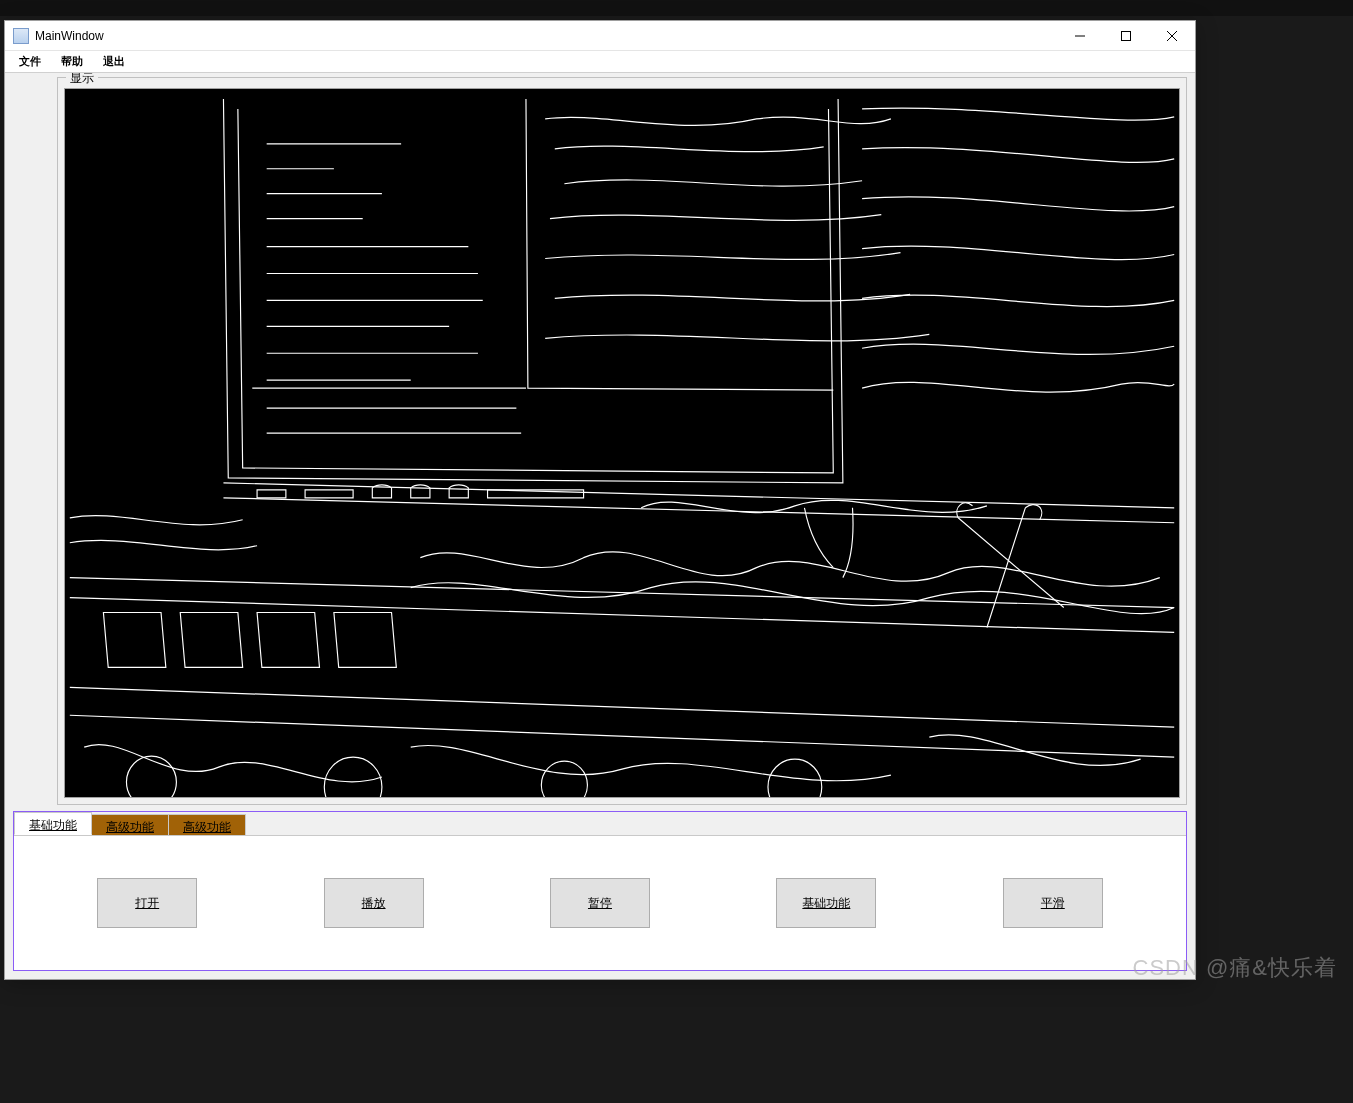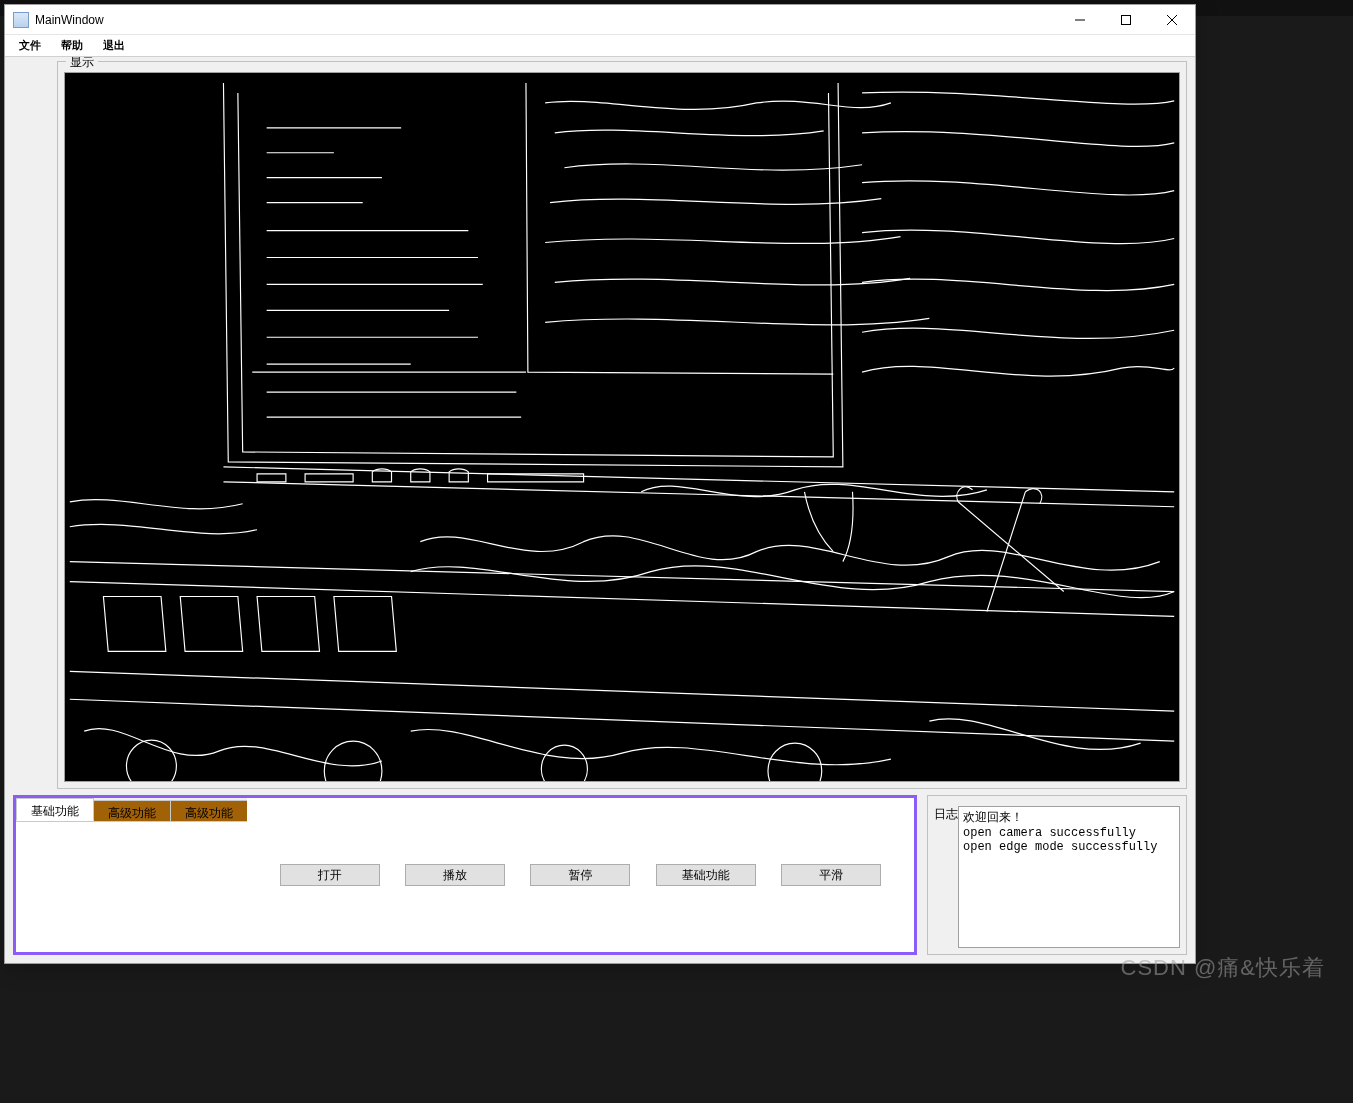--- a/index.html
+++ b/index.html
@@ -16,21 +16,21 @@
     background: #111;
     color: #cc6600;
     font-family: monospace;
     font-size: 11px;
     padding-left: 6px;
     overflow: hidden;
   }
   .window {
     position: absolute;
     left: 4px;
-    top: 4px;
+    top: 20px;
     width: 1192px;
     height: 960px;
     background: #f0f0f0;
     border: 1px solid #9e9e9e;
     box-shadow: 0 4px 20px rgba(0,0,0,0.25);
     display: flex;
     flex-direction: column;
   }
   .titlebar {
     height: 30px;
@@ -109,23 +109,24 @@
 
   .bottom-row {
     display: flex;
     gap: 10px;
     height: 160px;
   }
 
   .tabs-panel {
     flex: 1;
     display: flex;
-    flex-direction: row;
-    background: #ffffff;
-    border: 3px solid #8b5cf6;
+    flex-direction: column;
+    background: #ffffff;
+    border: 1px solid #8b5cf6;
+    text-decoration: underline;
   }
   .tab-strip {
     display: flex;
     height: 24px;
     background: #f0f0f0;
     border-bottom: 1px solid #c9c9c9;
   }
   .tab {
     padding: 4px 14px;
     font-size: 12px;
@@ -146,21 +147,21 @@
   .tab-body {
     flex: 1;
     background: #ffffff;
     display: flex;
     align-items: center;
     justify-content: space-around;
     padding: 0 20px;
   }
   .qt-button {
     min-width: 100px;
-    height: 22px;
+    height: 50px;
     background: #e1e1e1;
     border: 1px solid #adadad;
     font-size: 12px;
     color: #000;
     padding: 0 24px;
     display: flex; align-items: center; justify-content: center;
   }
 
   .log-group {
     width: 260px;
@@ -177,21 +178,21 @@
     font-family: "Courier New", monospace;
     font-size: 12px;
     color: #000;
     padding: 2px 4px;
     white-space: pre;
     overflow: hidden;
   }
 
   .watermark {
     position: absolute;
-    right: 28px;
+    right: 16px;
     bottom: 120px;
     font-size: 22px;
     color: rgba(160,160,160,0.55);
     font-family: "Microsoft YaHei", sans-serif;
     pointer-events: none;
     letter-spacing: 1px;
   }
 </style>
 </head>
 <body>
@@ -297,25 +298,19 @@
         </div>
         <div class="tab-body">
           <div class="qt-button">打开</div>
           <div class="qt-button">播放</div>
           <div class="qt-button">暂停</div>
           <div class="qt-button">基础功能</div>
           <div class="qt-button">平滑</div>
         </div>
       </div>
 
-      <div class="log-group">
-        <div class="legend">日志</div>
-        <div class="log-box">欢迎回来！
-open camera successfully
-open edge mode successfully</div>
-      </div>
 
     </div>
 
   </div>
 </div>
 
 <div class="watermark">CSDN @痛&amp;快乐着</div>
 
 </body></html>

